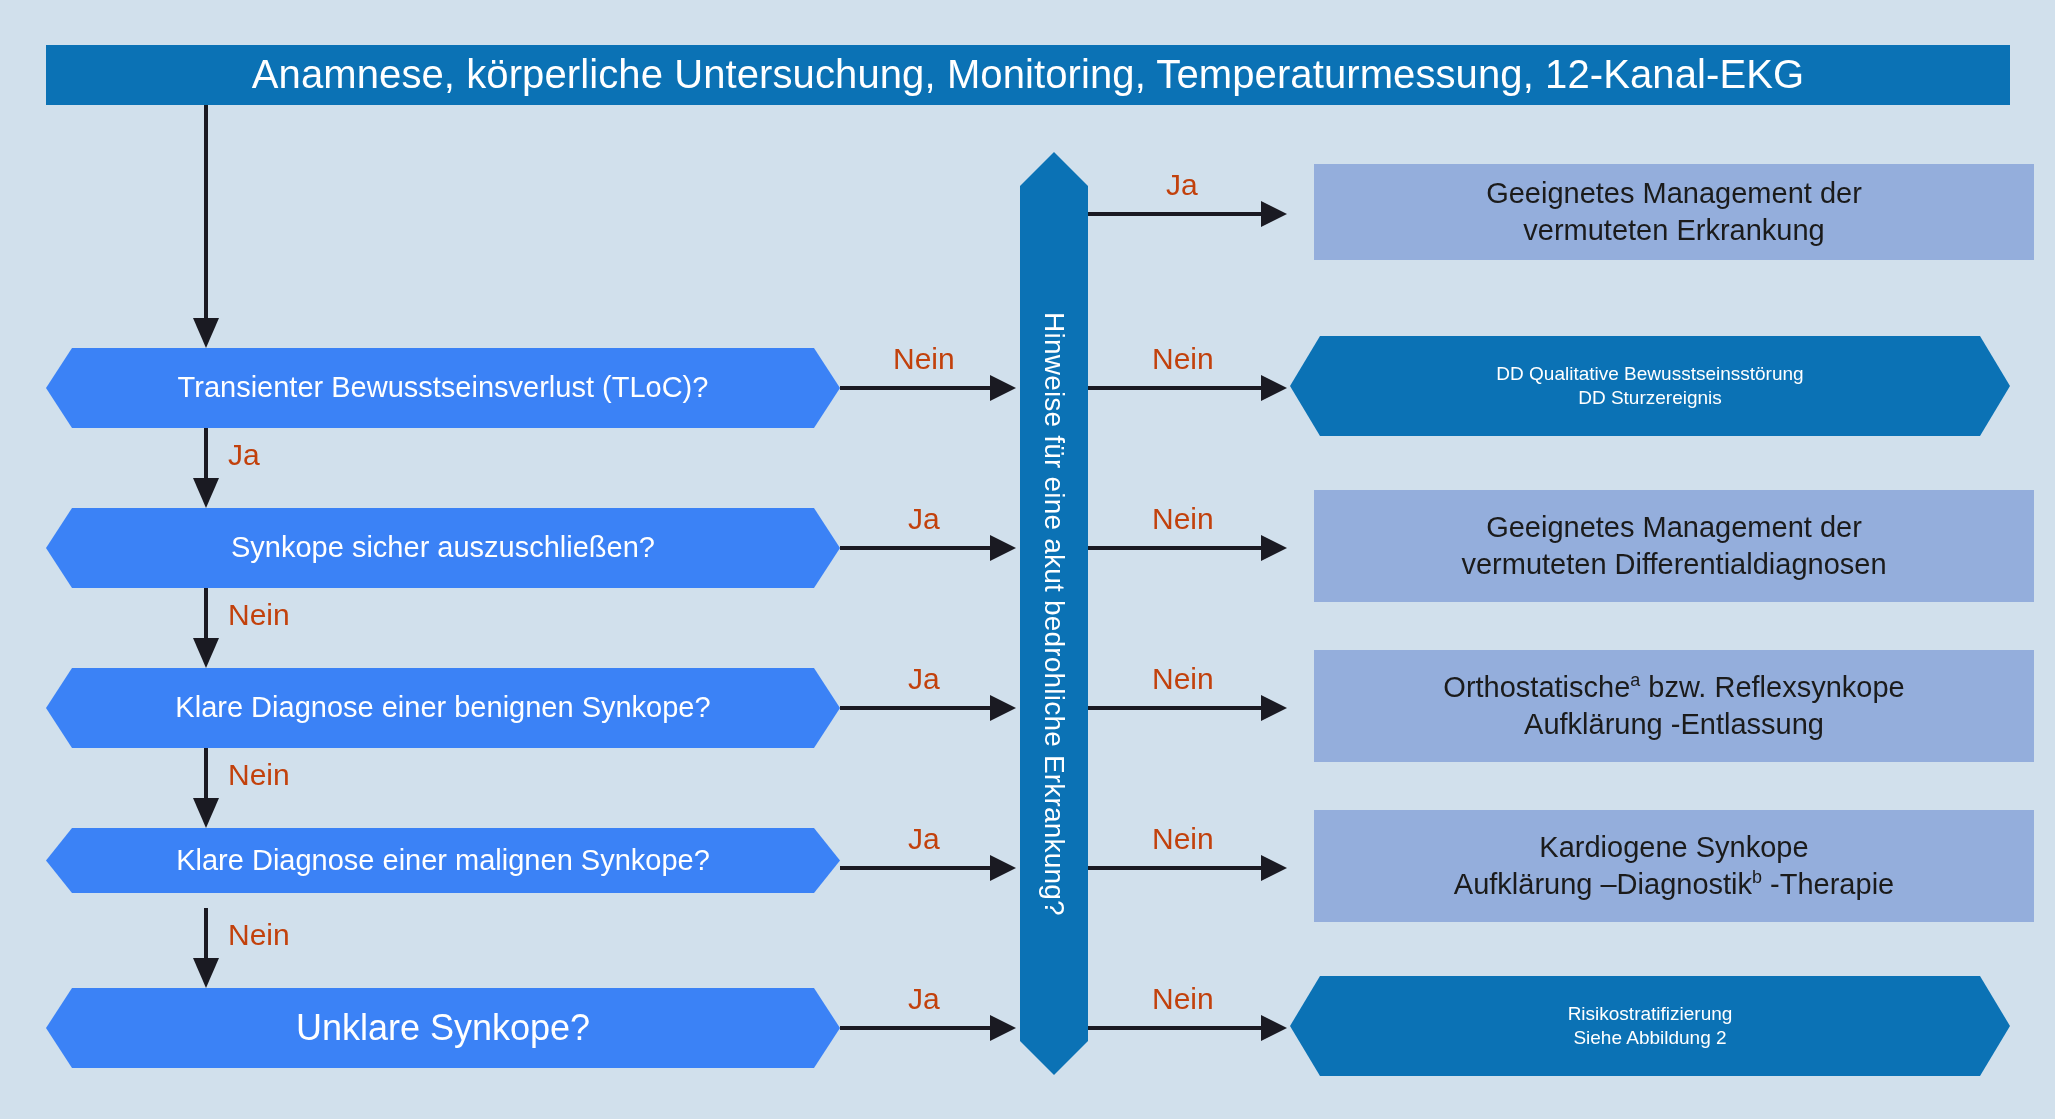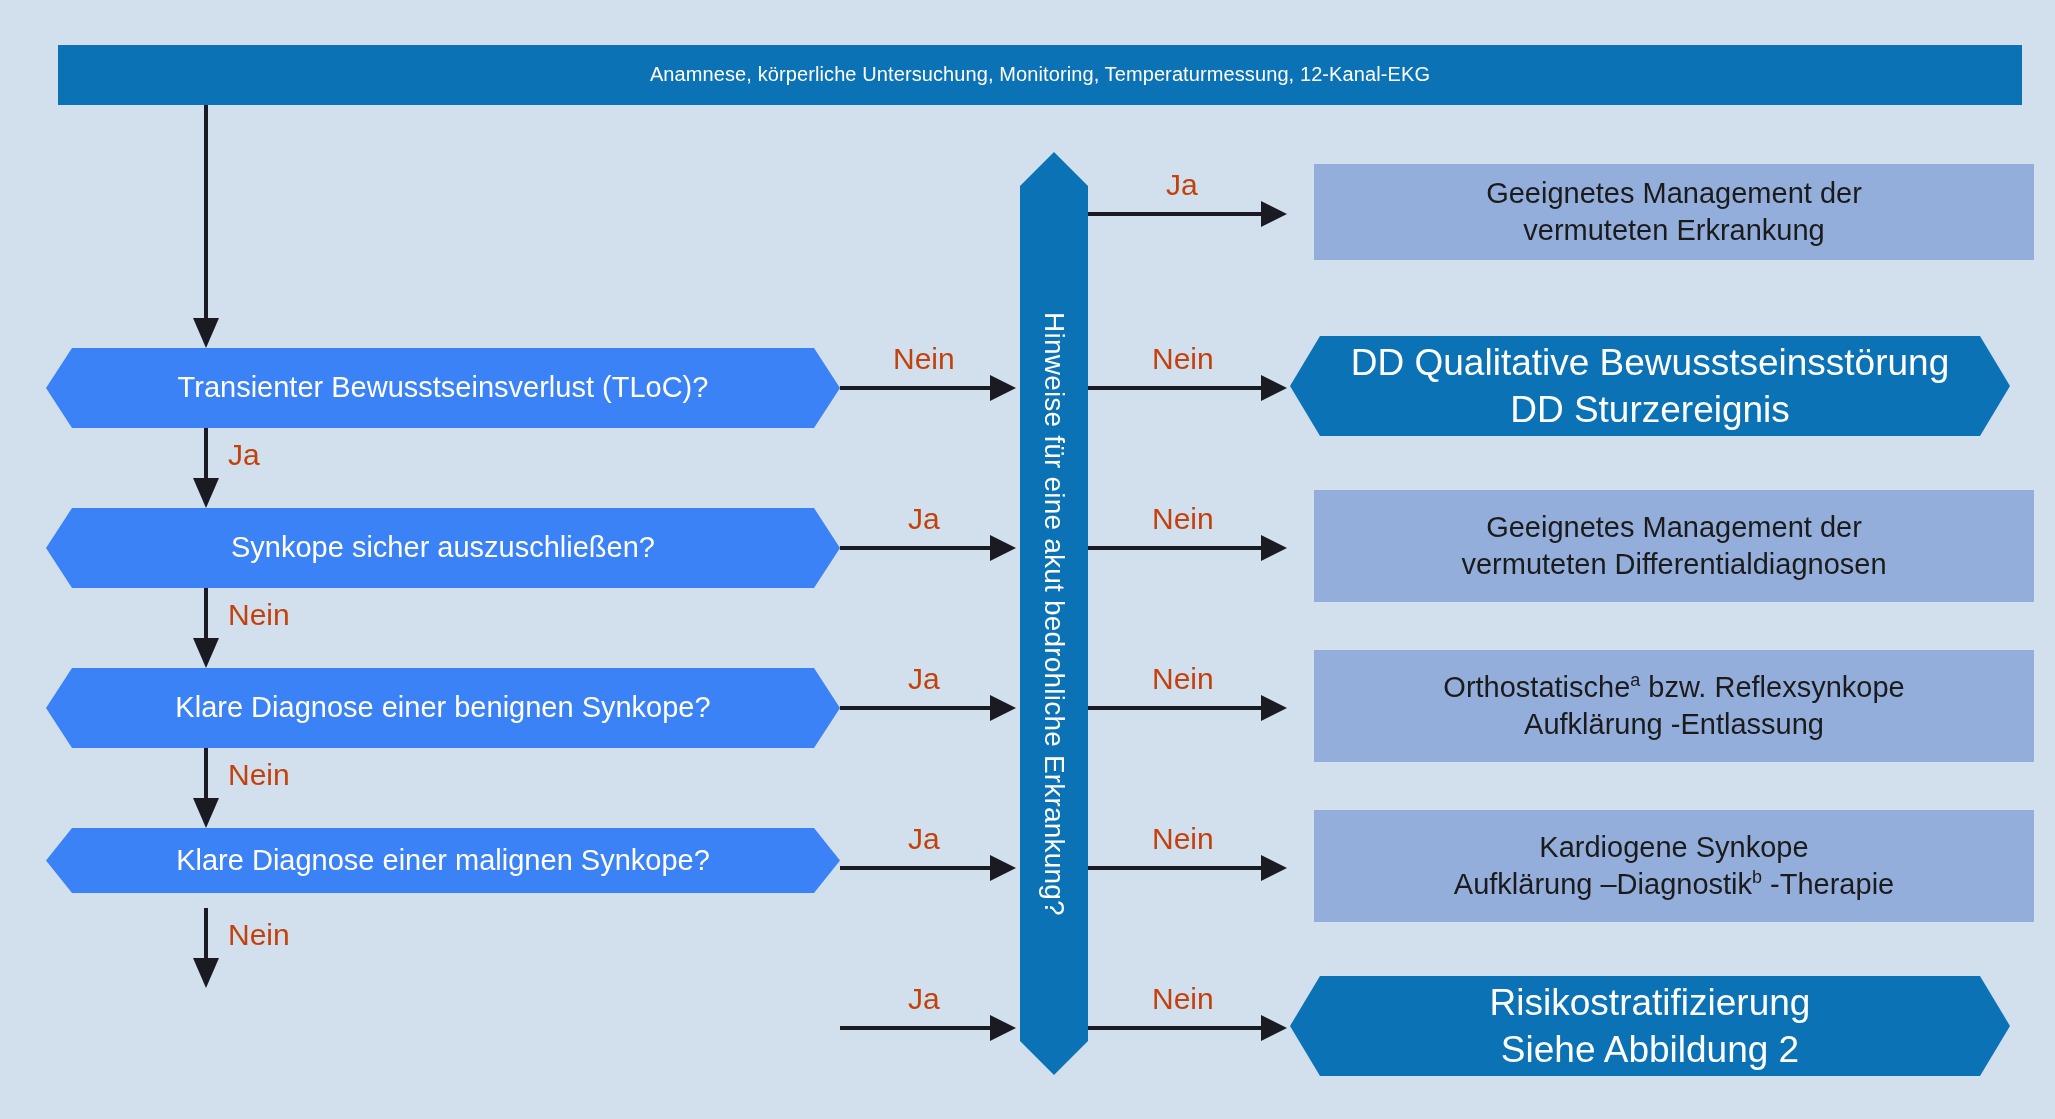--- a/index.html
+++ b/index.html
@@ -33,23 +33,22 @@
     display:flex;
     align-items:center;
     justify-content:center;
     box-sizing:border-box;
   }
 
   
   .banner{
     background:#0b72b5;
     color:#ffffff;
-    font-size:20px;
+    font-size:40px;
     letter-spacing:.1px;
-    margin-left:12px;
   }
 
   
   .hex-left{
     background:#3b82f6;
     color:#ffffff;
     font-size:29px;
     clip-path:polygon(0% 50%, 26px 0%, calc(100% - 26px) 0%, 100% 50%, calc(100% - 26px) 100%, 26px 100%);
   }
   .hex-left.big{ font-size:36px; }
@@ -73,21 +72,21 @@
   
   .out-rect{
     background:#94aedc;
     color:#1b1b1b;
     font-size:29px;
     margin-left:24px;
   }
   .out-hex{
     background:#0b72b5;
     color:#ffffff;
-    font-size:37px;
+    font-size:19px;
     clip-path:polygon(0% 50%, 30px 0%, calc(100% - 30px) 0%, 100% 50%, calc(100% - 30px) 100%, 30px 100%);
   }
   .out-rect .node-label,
   .out-hex .node-label{ padding:0 40px; }
 
   
   .edge{ position:absolute; background:#1a1a22; }
   .edge.h{ height:4px; }
   .edge.v{ width:4px; }
 
@@ -136,20 +135,23 @@
   </div>
 
   <div class="node hex-left" style="left:46px; top:668px; width:794px; height:80px;">
     <div class="node-label">Klare Diagnose einer benignen Synkope?</div>
   </div>
 
   <div class="node hex-left" style="left:46px; top:828px; width:794px; height:65px;">
     <div class="node-label">Klare Diagnose einer malignen Synkope?</div>
   </div>
 
+  <div class="node hex-left big" style="left:46px; top:988px; width:794px; height:80px;">
+    <div class="node-label">Unklare Synkope?</div>
+  </div>
 
   <div class="edge v" style="left:204px; top:428px; height:52px;"></div>
   <div class="arrow down" style="left:193px; top:478px;"></div>
   <div class="edge-label" style="left:228px; top:438px;">Ja</div>
 
   <div class="edge v" style="left:204px; top:588px; height:52px;"></div>
   <div class="arrow down" style="left:193px; top:638px;"></div>
   <div class="edge-label" style="left:228px; top:598px;">Nein</div>
 
   <div class="edge v" style="left:204px; top:748px; height:52px;"></div>

